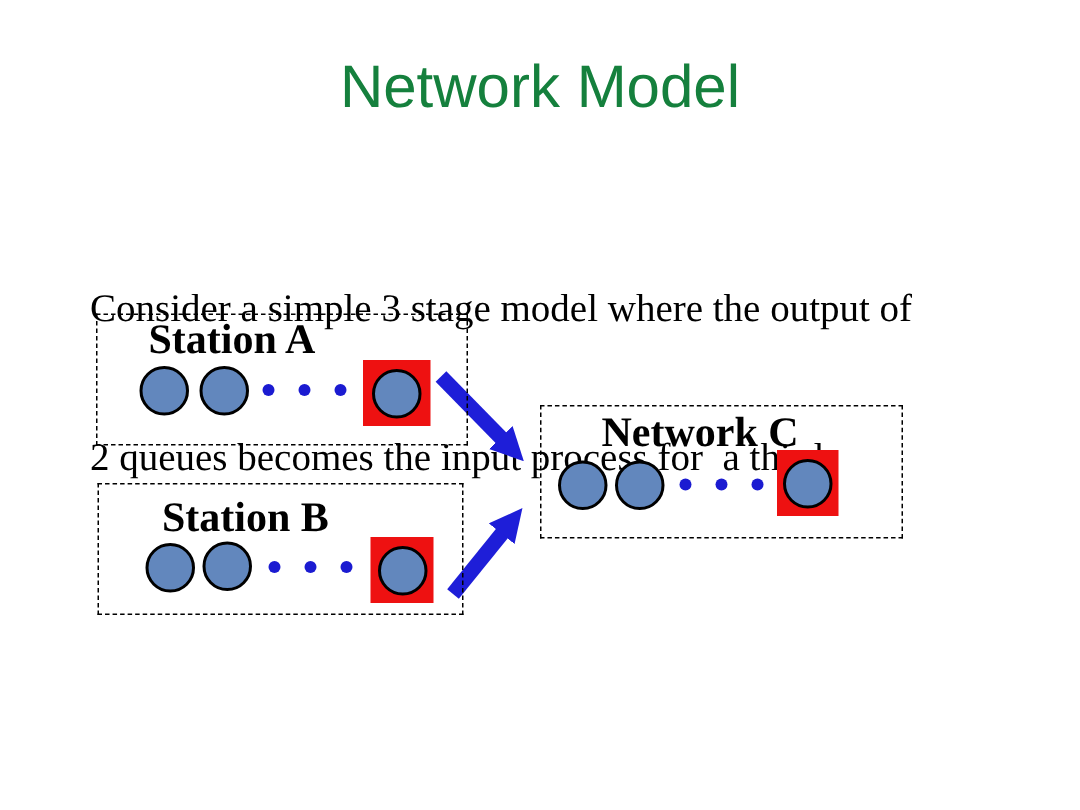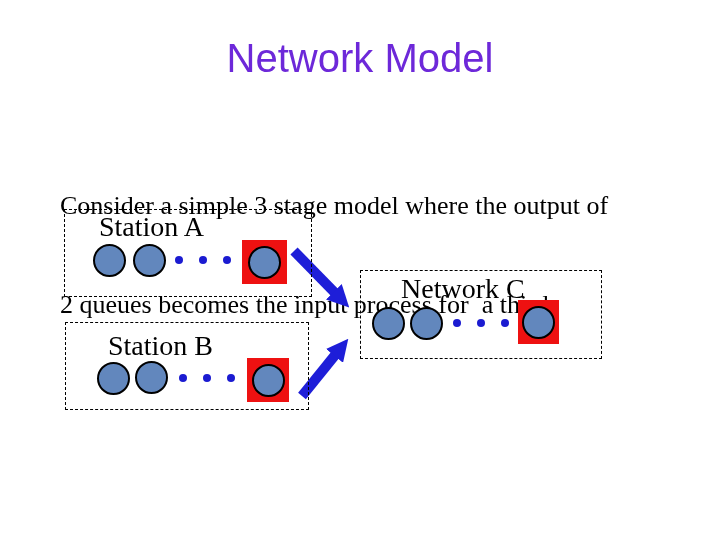--- a/index.html
+++ b/index.html
@@ -3,28 +3,28 @@
 <meta charset="utf-8">
 <style>
   html,body{margin:0;padding:0;background:#fff;}
   .slide{
     position:relative;width:720px;height:540px;background:#FFFFFF;
     overflow:hidden;font-family:"Liberation Serif",serif;color:#000;
   }
   .title{
     position:absolute;left:0;top:36px;width:720px;text-align:center;
     font-family:"Liberation Sans",sans-serif;font-size:40px;font-weight:400;
-    color:#6d28d9;
+    color:#15803d;
   }
   .body-text{
     position:absolute;left:60px;top:123px;width:610px;
     font-size:26px;line-height:33px;white-space:pre-wrap;
   }
   .station{
-    position:absolute;border:1px dashed #000;background:transparent;
+    position:absolute;border:1px dashed #000;background:transparent;font-weight:bold;
   }
   .station-label{
     position:absolute;font-size:28px;line-height:30px;white-space:nowrap;
   }
   .qcircle{
     position:absolute;width:33px;height:33px;box-sizing:border-box;
     border:2px solid #000;border-radius:50%;background:#6287BD;
   }
   .qdot{
     position:absolute;width:8px;height:8px;border-radius:50%;background:#1B1BD1;

